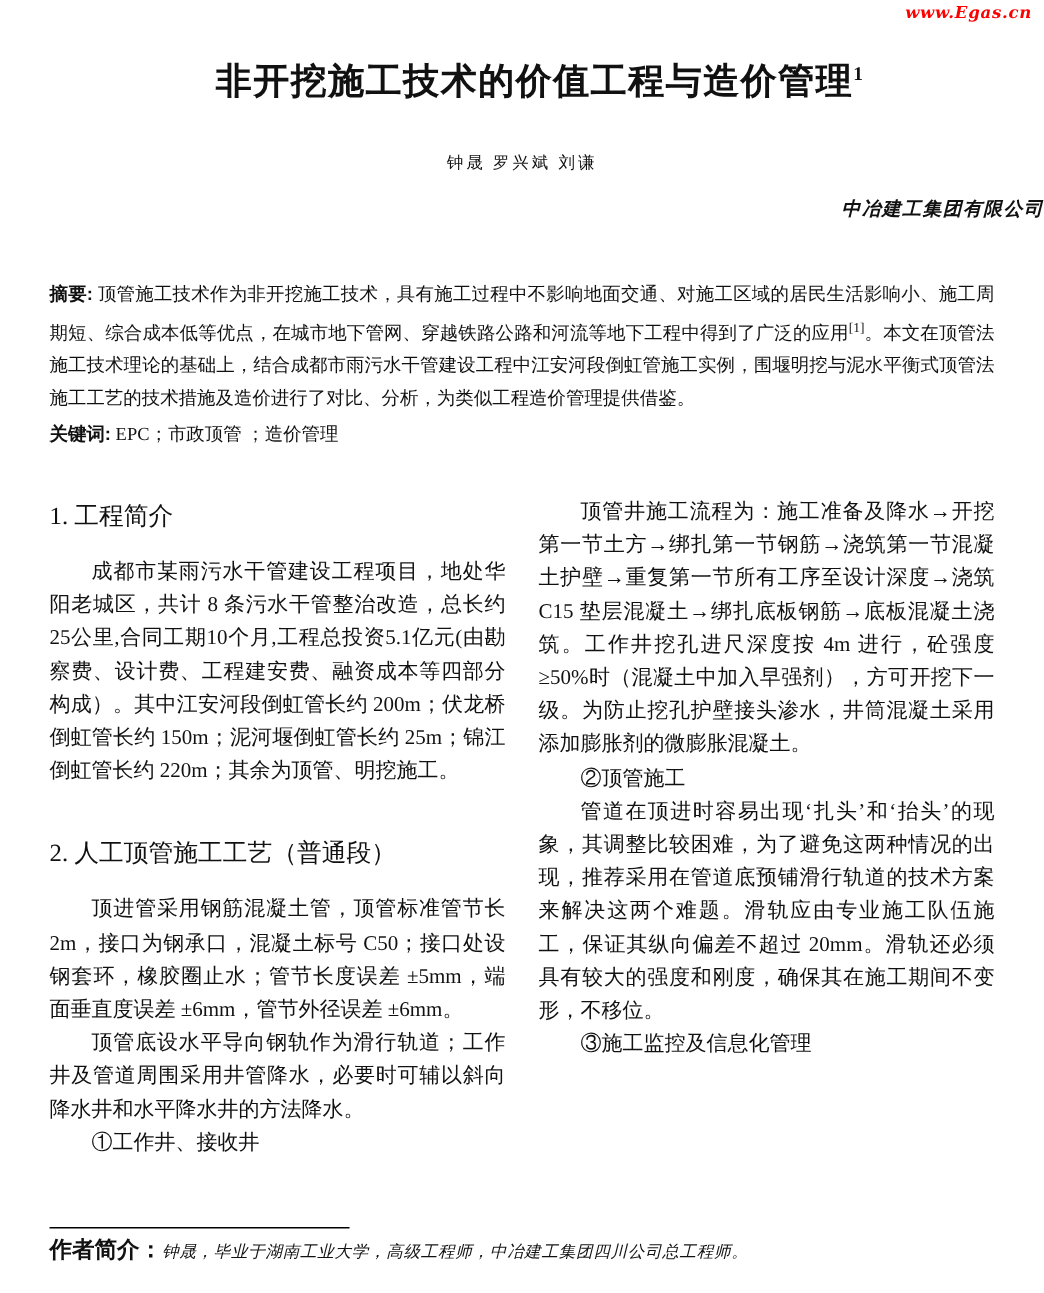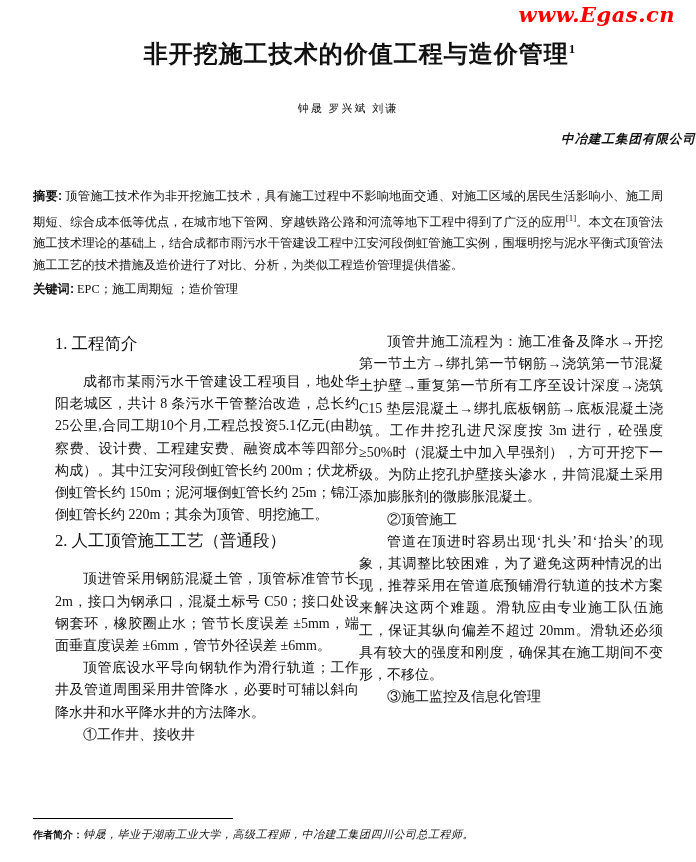--- a/index.html
+++ b/index.html
@@ -11,25 +11,25 @@
     width: 696px;
     height: 862px;
     position: relative;
     overflow: hidden;
     font-family: "Liberation Serif", "DejaVu Serif", serif;
     color: #111111;
   }
   .watermark {
     position: absolute;
     top: 2px;
-    right: 21px;
+    right: 8px;
     font-family: "DejaVu Serif", serif;
     font-style: italic;
     font-weight: bold;
-    font-size: 21px;
+    font-size: 11px;
     color: #ff0000;
     letter-spacing: 0.5px;
   }
   .title {
     position: absolute;
     top: 26px;
     left: 0;
     width: 100%;
     text-align: center;
     font-size: 24px;
@@ -83,38 +83,39 @@
   }
   .keywords-line {
     margin-top: 3px !important;
   }
   .columns {
     position: absolute;
     top: 331px;
     left: 33px;
     width: 630px;
     display: flex;
+    gap: 22px;
     justify-content: flex-end;
   }
   .col {
     width: 304px;
     flex: 0 0 304px;
     font-size: 14px;
     line-height: 22.2px;
     text-align: justify;
   }
   .col h2 {
     font-size: 16.5px;
     font-weight: normal;
     margin: 0 0 14px 0;
     line-height: 26px;
     text-align: left;
   }
   .col h2.second {
-    margin-top: 2px;
+    margin-top: 30px;
   }
   .col p {
     margin: 0;
     text-indent: 2em;
   }
   .col p.item {
     text-align: left;
   }
   .footnote {
     position: absolute;
@@ -126,21 +127,21 @@
     width: 200px;
     border-top: 1.5px solid #000000;
     height: 0;
     margin: 0 0 7px 0;
   }
   .footnote-text {
     font-size: 11px;
     line-height: 16px;
   }
   .footnote-text .inline-label {
-    font-size: 10px;
+    font-size: 15px;
     font-style: normal;
   }
   .footnote-body {
     font-style: italic;
     letter-spacing: 0.5px;
   }
 </style>
 </head>
 <body>
 
@@ -149,34 +150,34 @@
 <h1 class="title"><span>非开挖施工技术的价值工程与造价管理</span><sup>1</sup></h1>
 
 <div class="authors">钟晟 罗兴斌 刘谦</div>
 
 <div class="affiliation">中冶建工集团有限公司</div>
 
 <div class="abstract-block">
   <p><span class="inline-label">摘要:</span>
     <span>顶管施工技术作为非开挖施工技术，具有施工过程中不影响地面交通、对施工区域的居民生活影响小、施工周期短、综合成本低等优点，在城市地下管网、穿越铁路公路和河流等地下工程中得到了广泛的应用</span><sup>[1]</sup><span>。本文在顶管法施工技术理论的基础上，结合成都市雨污水干管建设工程中江安河段倒虹管施工实例，围堰明挖与泥水平衡式顶管法施工工艺的技术措施及造价进行了对比、分析，为类似工程造价管理提供借鉴。</span></p>
   <p class="keywords-line"><span class="inline-label">关键词:</span>
-    <span>EPC；施工周期短 ；造价管理</span></p>
+    <span>EPC；市政顶管 ；造价管理</span></p>
 </div>
 
 <div class="columns">
   <div class="col">
     <h2>1. 工程简介</h2>
     <p>成都市某雨污水干管建设工程项目，地处华阳老城区，共计 8 条污水干管整治改造，总长约25公里,合同工期10个月,工程总投资5.1亿元(由勘察费、设计费、工程建安费、融资成本等四部分构成）。其中江安河段倒虹管长约 200m；伏龙桥倒虹管长约 150m；泥河堰倒虹管长约 25m；锦江倒虹管长约 220m；其余为顶管、明挖施工。</p>
     <h2 class="second">2. 人工顶管施工工艺（普通段）</h2>
     <p>顶进管采用钢筋混凝土管，顶管标准管节长2m，接口为钢承口，混凝土标号 C50；接口处设钢套环，橡胶圈止水；管节长度误差 ±5mm，端面垂直度误差 ±6mm，管节外径误差 ±6mm。</p>
     <p>顶管底设水平导向钢轨作为滑行轨道；工作井及管道周围采用井管降水，必要时可辅以斜向降水井和水平降水井的方法降水。</p>
     <p class="item">①工作井、接收井</p>
   </div>
   <div class="col">
-    <p>顶管井施工流程为：施工准备及降水→开挖第一节土方→绑扎第一节钢筋→浇筑第一节混凝土护壁→重复第一节所有工序至设计深度→浇筑 C15 垫层混凝土→绑扎底板钢筋→底板混凝土浇筑。工作井挖孔进尺深度按 3m 进行，砼强度≥50%时（混凝土中加入早强剂），方可开挖下一级。为防止挖孔护壁接头渗水，井筒混凝土采用添加膨胀剂的微膨胀混凝土。</p>
+    <p>顶管井施工流程为：施工准备及降水→开挖第一节土方→绑扎第一节钢筋→浇筑第一节混凝土护壁→重复第一节所有工序至设计深度→浇筑 C15 垫层混凝土→绑扎底板钢筋→底板混凝土浇筑。工作井挖孔进尺深度按 4m 进行，砼强度≥50%时（混凝土中加入早强剂），方可开挖下一级。为防止挖孔护壁接头渗水，井筒混凝土采用添加膨胀剂的微膨胀混凝土。</p>
     <p class="item">②顶管施工</p>
     <p>管道在顶进时容易出现‘扎头’和‘抬头’的现象，其调整比较困难，为了避免这两种情况的出现，推荐采用在管道底预铺滑行轨道的技术方案来解决这两个难题。滑轨应由专业施工队伍施工，保证其纵向偏差不超过 20mm。滑轨还必须具有较大的强度和刚度，确保其在施工期间不变形，不移位。</p>
     <p class="item">③施工监控及信息化管理</p>
   </div>
 </div>
 
 <div class="footnote">
   <div class="footnote-rule"></div>
   <div class="footnote-text"><span class="inline-label">作者简介：</span><span class="footnote-body">钟晟，毕业于湖南工业大学，高级工程师，中冶建工集团四川公司总工程师。</span></div>
 </div>

